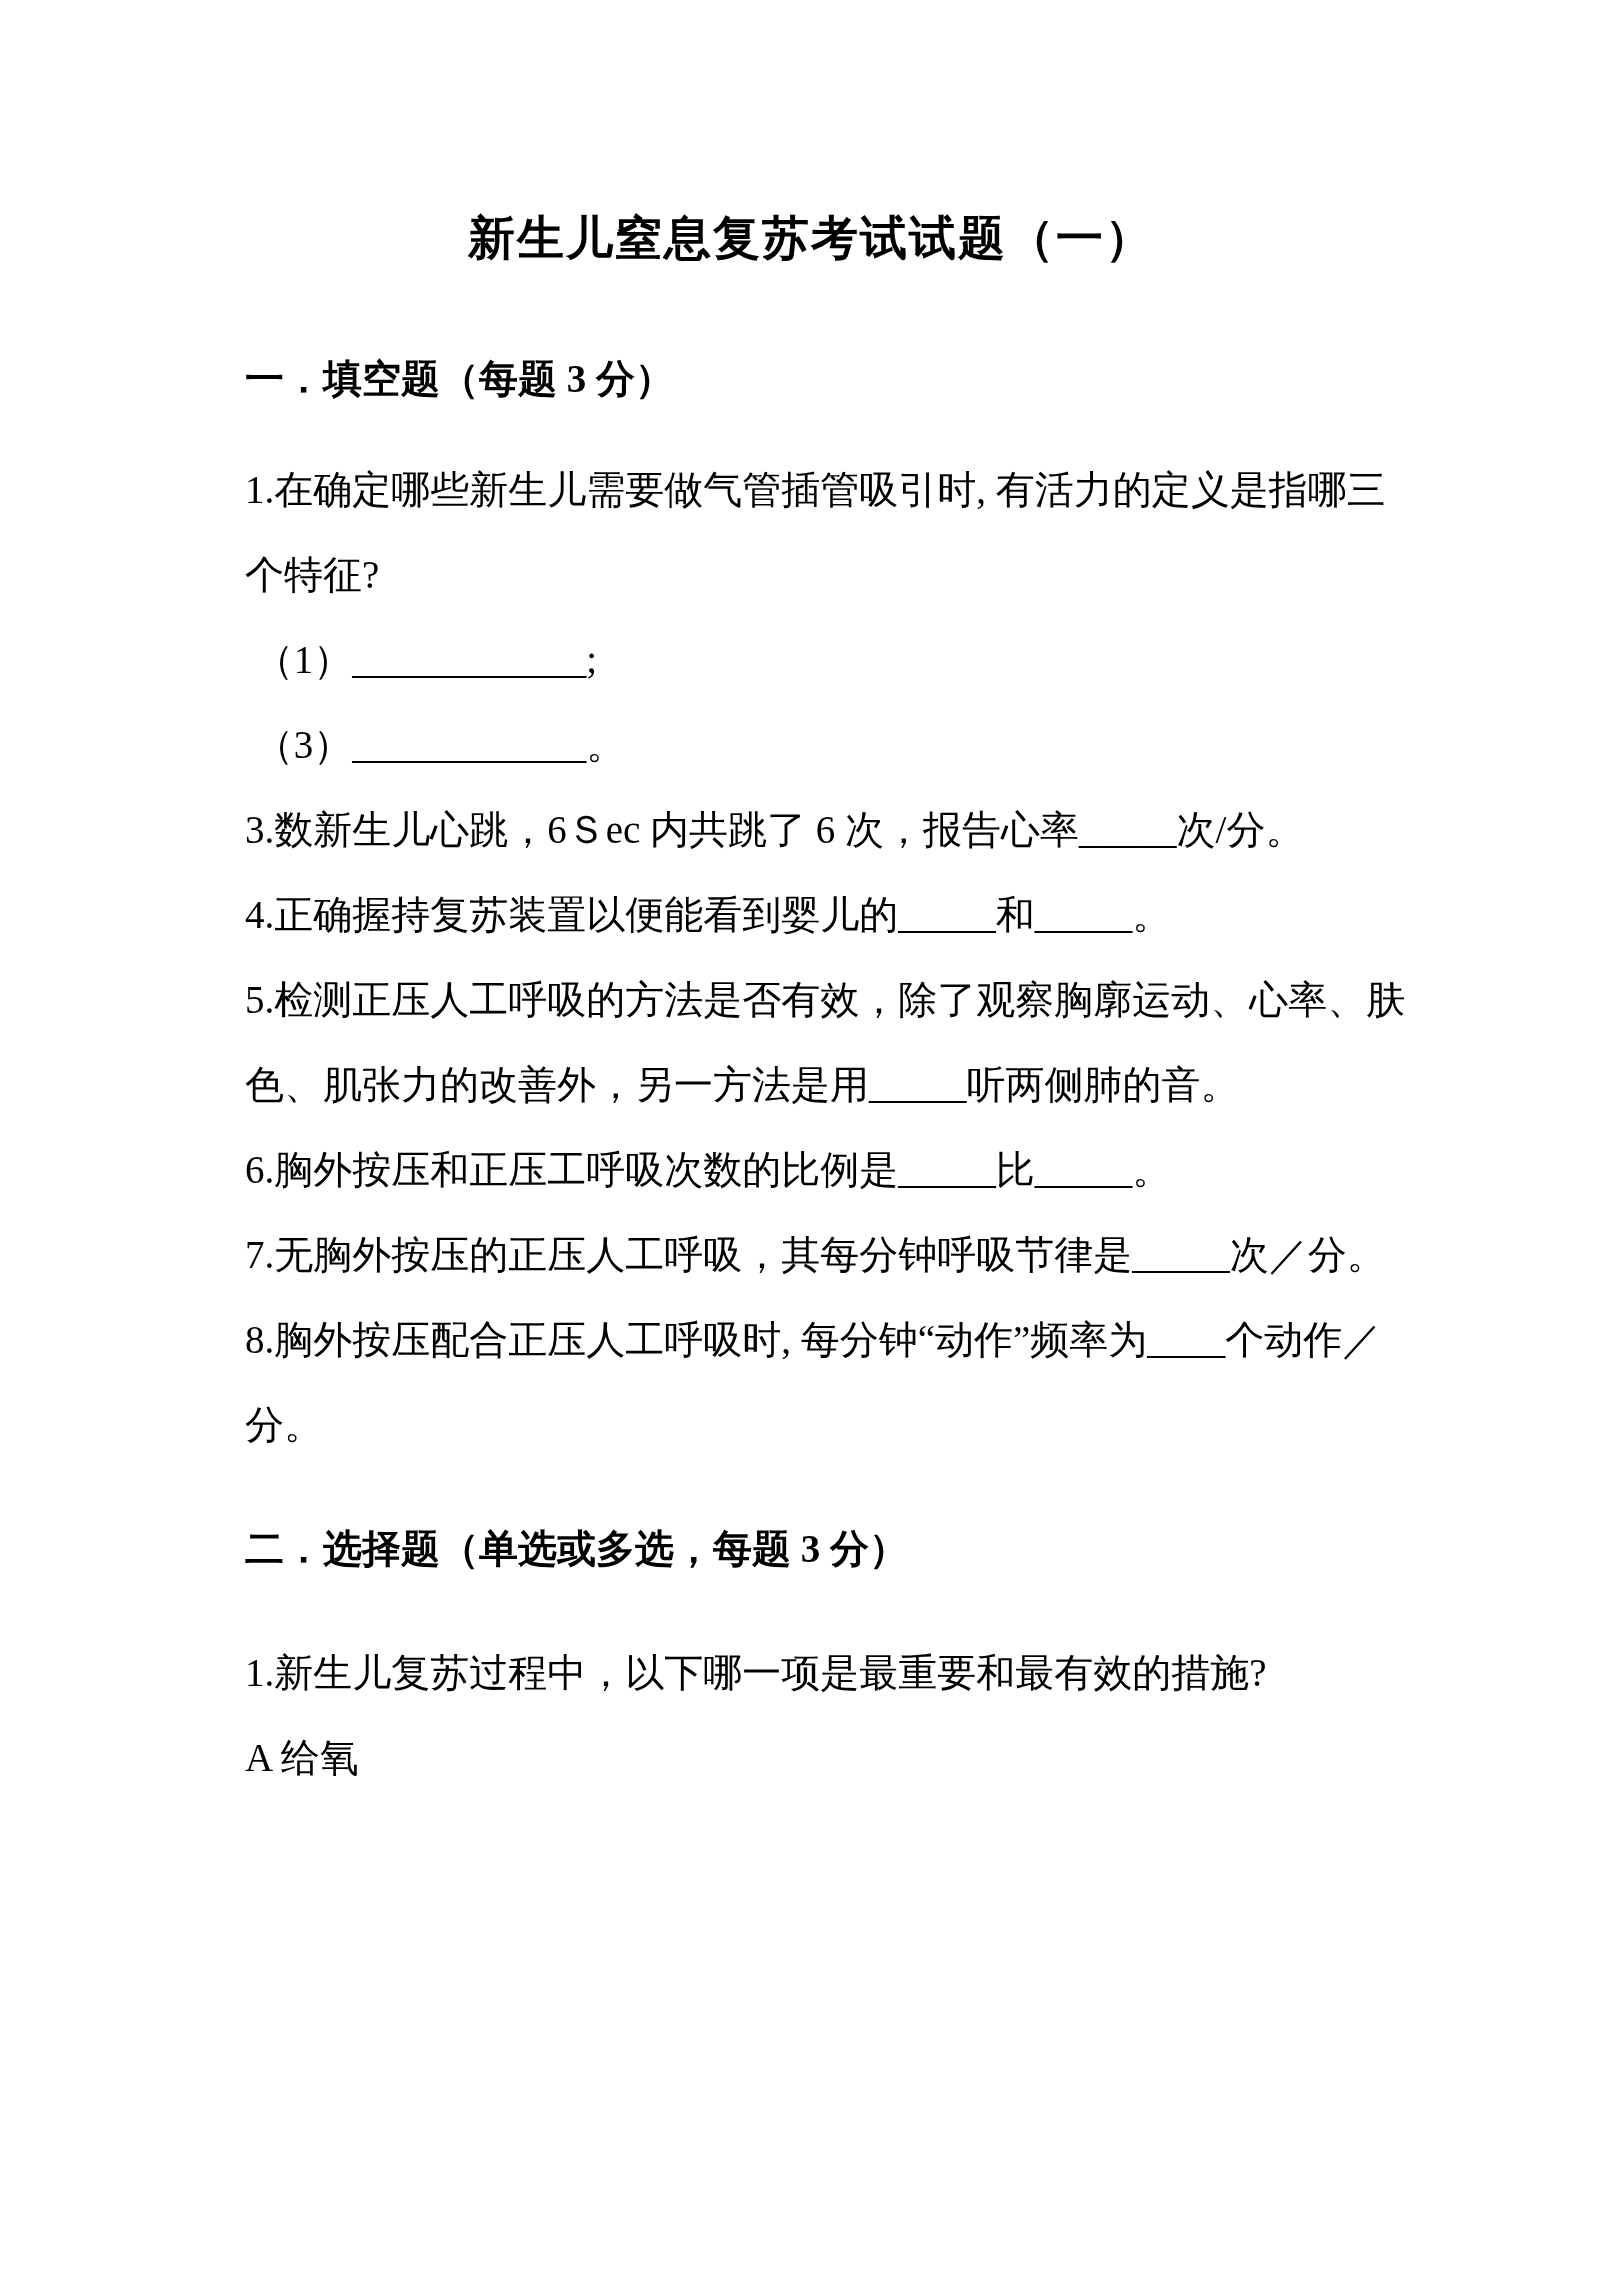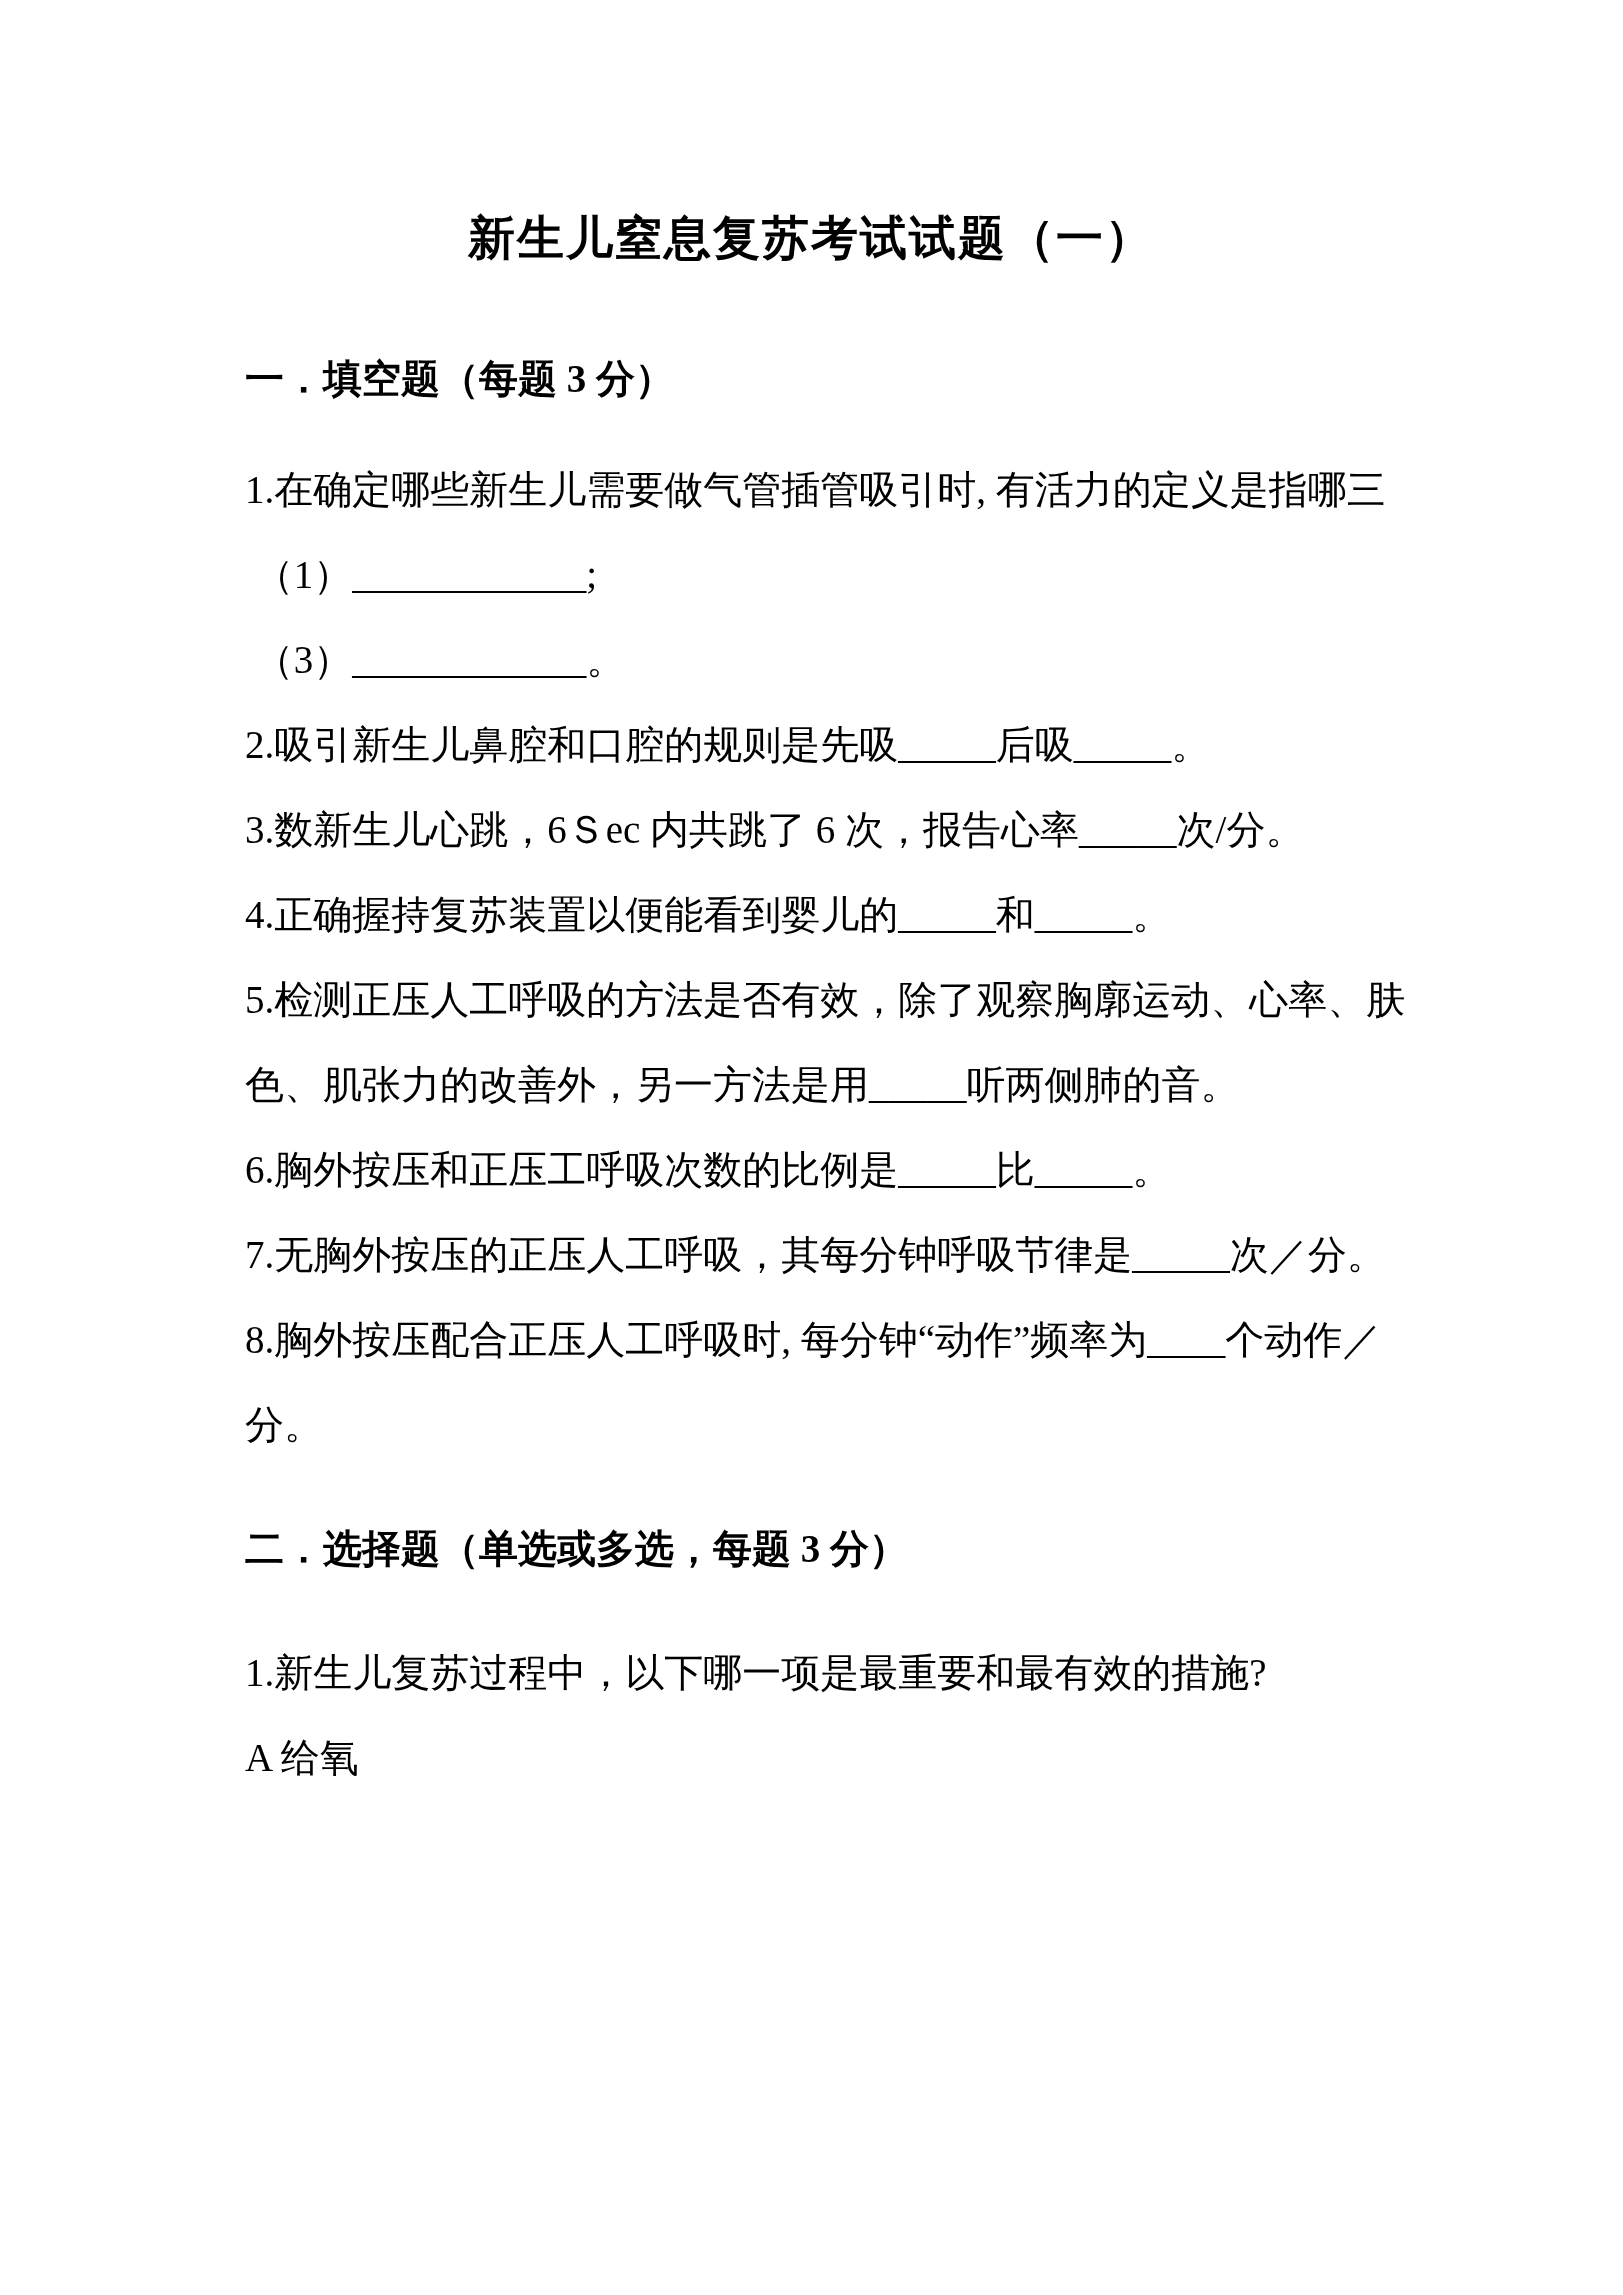--- a/index.html
+++ b/index.html
@@ -61,23 +61,23 @@
 
 <div class="page">
   <div class="content">
 
     <h1 class="doc-title">新生儿窒息复苏考试试题（一）</h1>
 
     <h2 class="section-heading" id="sec1-heading">一．填空题（每题 3 分）</h2>
 
     <div class="lines" id="sec1-lines">
         <p class="line">1.在确定哪些新生儿需要做气管插管吸引时, 有活力的定义是指哪三</p>
+        <p class="line">个特征?</p>
         <p class="line"> （1）____________;</p>
         <p class="line"> （3）____________。</p>
-        <p class="line">2.吸引新生儿鼻腔和口腔的规则是先吸_____后吸_____。</p>
         <p class="line">3.数新生儿心跳，6Ｓec 内共跳了 6 次，报告心率_____次/分。</p>
         <p class="line">4.正确握持复苏装置以便能看到婴儿的_____和_____。</p>
         <p class="line">5.检测正压人工呼吸的方法是否有效，除了观察胸廓运动、心率、肤</p>
         <p class="line">色、肌张力的改善外，另一方法是用_____听两侧肺的音。</p>
         <p class="line">6.胸外按压和正压工呼吸次数的比例是_____比_____。</p>
         <p class="line">7.无胸外按压的正压人工呼吸，其每分钟呼吸节律是_____次／分。</p>
         <p class="line">8.胸外按压配合正压人工呼吸时, 每分钟“动作”频率为____个动作／</p>
         <p class="line">分。</p>
       </div>
 

